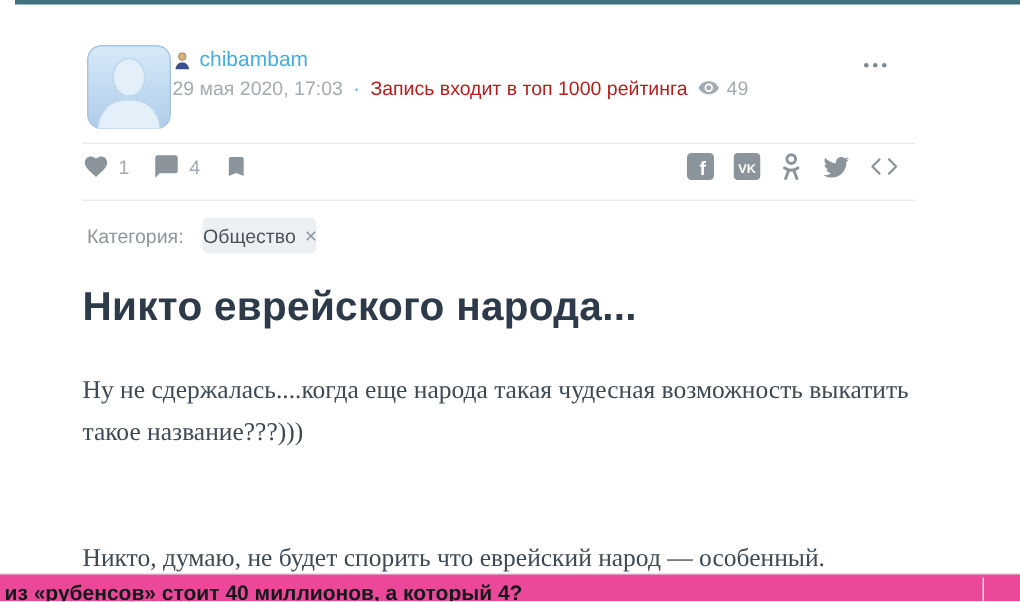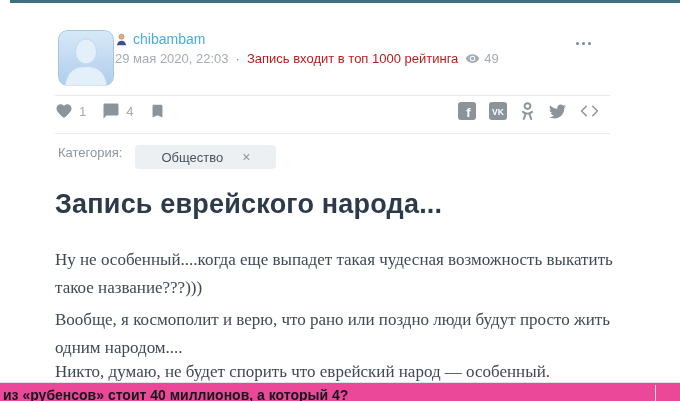--- a/index.html
+++ b/index.html
@@ -8,21 +8,21 @@
     position:relative; width:680px; height:401px;
     background:#ffffff; overflow:hidden;
     font-family:"Liberation Sans", sans-serif;
   }
   .accent-bar { position:absolute; top:0; left:10px; width:670px; height:3px; background:#40717e; }
 
   .avatar {
     position:absolute; left:58px; top:30px; width:56px; height:56px;
     border-radius:9px; overflow:hidden; cursor:pointer;
   }
-  .author-line { position:absolute; left:115px; top:31px; height:16px; display:flex; align-items:center; gap:5px; }
+  .author-line { position:absolute; left:115px; top:31px; height:16px; display:flex; align-items:flex-end; gap:5px; }
   .author-link { color:#46afdf; font-size:14px; text-decoration:none; cursor:pointer; }
   .meta-line { position:absolute; left:115px; top:51px; display:flex; align-items:center; gap:7px; font-size:13px; }
   .post-date { color:#a3abb3; }
   .meta-sep { color:#2ea4c6; }
   .rating-link { color:#b91c1c; text-decoration:none; cursor:pointer; }
   .views-wrap { display:flex; align-items:flex-start; gap:4px; color:#a3abb3; }
 
   .more-btn { position:absolute; left:570px; top:36px; width:26px; height:14px; background:none; border:none; cursor:pointer; display:flex; align-items:center; justify-content:center; gap:3px; }
   .more-btn i { width:3px; height:3px; border-radius:50%; background:#7e8893; display:block; }
 
@@ -30,25 +30,25 @@
   .d1 { top:95px; } .d2 { top:133px; }
 
   .action-row { position:absolute; left:55px; top:100px; height:22px; display:flex; align-items:center; }
   .act { display:flex; align-items:center; gap:6px; margin-right:16px; background:none; border:none; cursor:pointer; color:#a3abb3; font-size:13px; font-family:inherit; }
   .act svg { display:block; }
 
   .share-row { position:absolute; left:458px; top:100px; height:22px; display:flex; align-items:center; gap:13px; }
   .share-btn { background:none; border:none; cursor:pointer; padding:0; display:block; }
   .share-btn svg { display:block; }
 
-  .category-row { position:absolute; left:58px; top:145px; display:flex; align-items:flex-start; }
+  .category-row { position:absolute; left:58px; top:145px; display:flex; align-items:center; }
   .category-label { color:#8e969e; font-size:13px; margin-right:13px; }
   .tag-pill {
-    display:flex; align-items:center; gap:19px; background:#edf0f2; border-radius:4px;
-    height:24px; padding:0 26px; cursor:pointer;
+    display:flex; align-items:center; gap:6px; background:#edf0f2; border-radius:4px;
+    height:24px; padding:0 0; cursor:pointer;
   }
   .tag-text { color:#49535c; font-size:13px; }
   .tag-close { color:#8e969e; font-size:14px; line-height:1; cursor:pointer; background:none; border:none; font-family:inherit; }
 
   .post-title {
     position:absolute; left:55px; top:189px; width:560px;
     font-size:27px; font-weight:700; color:#2c3a4a; letter-spacing:0.2px;
   }
   .para {
     position:absolute; left:55px; width:558px;
@@ -89,21 +89,21 @@
 
   <div class="author-line">
     <svg width="13" height="13" viewBox="0 0 16 16">
       <circle cx="8" cy="4.6" r="3.1" fill="#d9b281" stroke="#8a6b42" stroke-width="0.6"></circle>
       <path d="M2.4 15 C3 10.8 5.4 9.4 8 9.4 C10.6 9.4 13 10.8 13.6 15 Z" fill="#3c4e8d"></path>
     </svg>
     <a class="author-link">chibambam</a>
   </div>
 
   <div class="meta-line">
-    <span class="post-date">29 мая 2020, 22:03</span>
+    <span class="post-date">29 мая 2020, 17:03</span>
     <span class="meta-sep">·</span>
     <a class="rating-link">Запись входит в топ 1000 рейтинга</a>
     <span class="views-wrap">
       <svg width="15" height="15" viewBox="0 0 24 24" fill="#a3abb3">
         <path d="M12 5C7 5 2.9 7.9 1.2 12 2.9 16.1 7 19 12 19 s9.1-2.9 10.8-7 C21.1 7.9 17 5 12 5 Z M12 16.5 c-2.5 0-4.5-2-4.5-4.5 s2-4.5 4.5-4.5 4.5 2 4.5 4.5 -2 4.5-4.5 4.5 Z M12 9.3 c-1.5 0-2.7 1.2-2.7 2.7 s1.2 2.7 2.7 2.7 2.7-1.2 2.7-2.7 -1.2-2.7-2.7-2.7 Z"></path>
       </svg>
       <span>49</span>
     </span>
   </div>
 
@@ -172,23 +172,22 @@
   <div class="divider d2"></div>
 
   <div class="category-row">
     <span class="category-label">Категория:</span>
     <span class="tag-pill">
       <span class="tag-text">Общество</span>
       <button class="tag-close">×</button>
     </span>
   </div>
 
-  <h1 class="post-title">Запись еврейского народа...</h1>
-  <p class="para p0">Ну не особенный....когда еще выпадет такая чудесная возможность выкатить такое название???)))</p>
-  <p class="para p1">Вообще, я космополит и верю, что рано или поздно люди будут просто жить одним народом....</p>
+  <h1 class="post-title">Никто еврейского народа...</h1>
+  <p class="para p0">Ну не сдержалась....когда еще народа такая чудесная возможность выкатить такое название???)))</p>
   <p class="para p2">Никто, думаю, не будет спорить что еврейский народ — особенный. Отчасти от</p>
 
   <div class="ticker">
     <span class="ticker-text">из «рубенсов» стоит 40 миллионов, а который 4?</span>
     <span class="ticker-sep"></span>
   </div>
 
 </div>
 
 </body></html>

